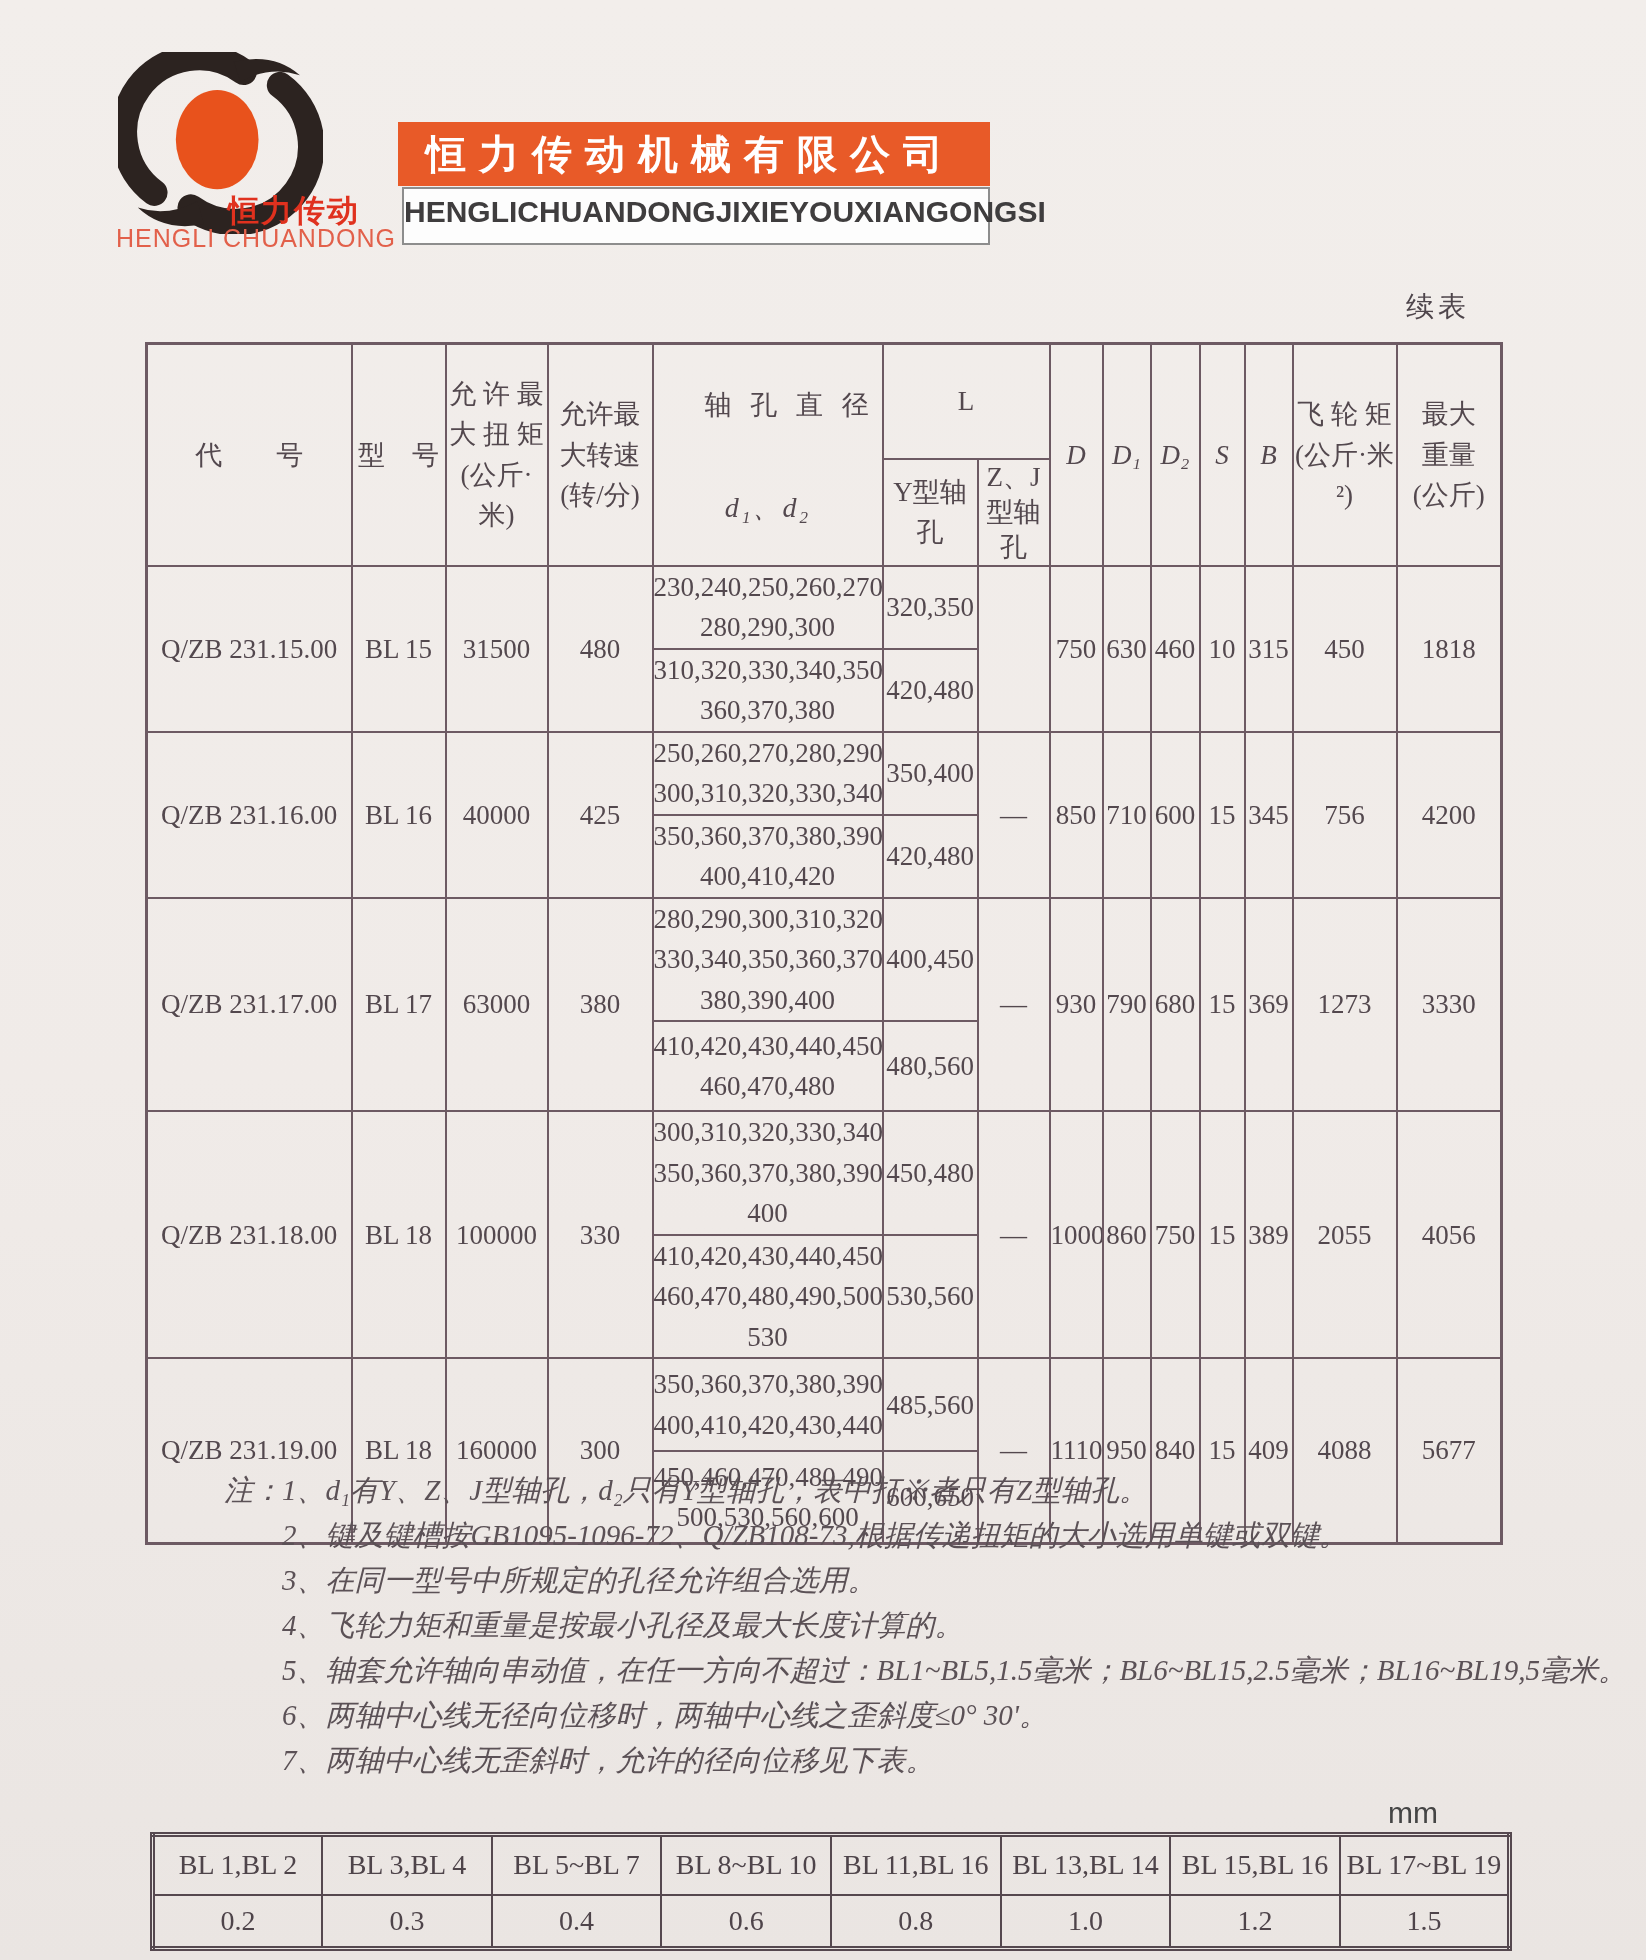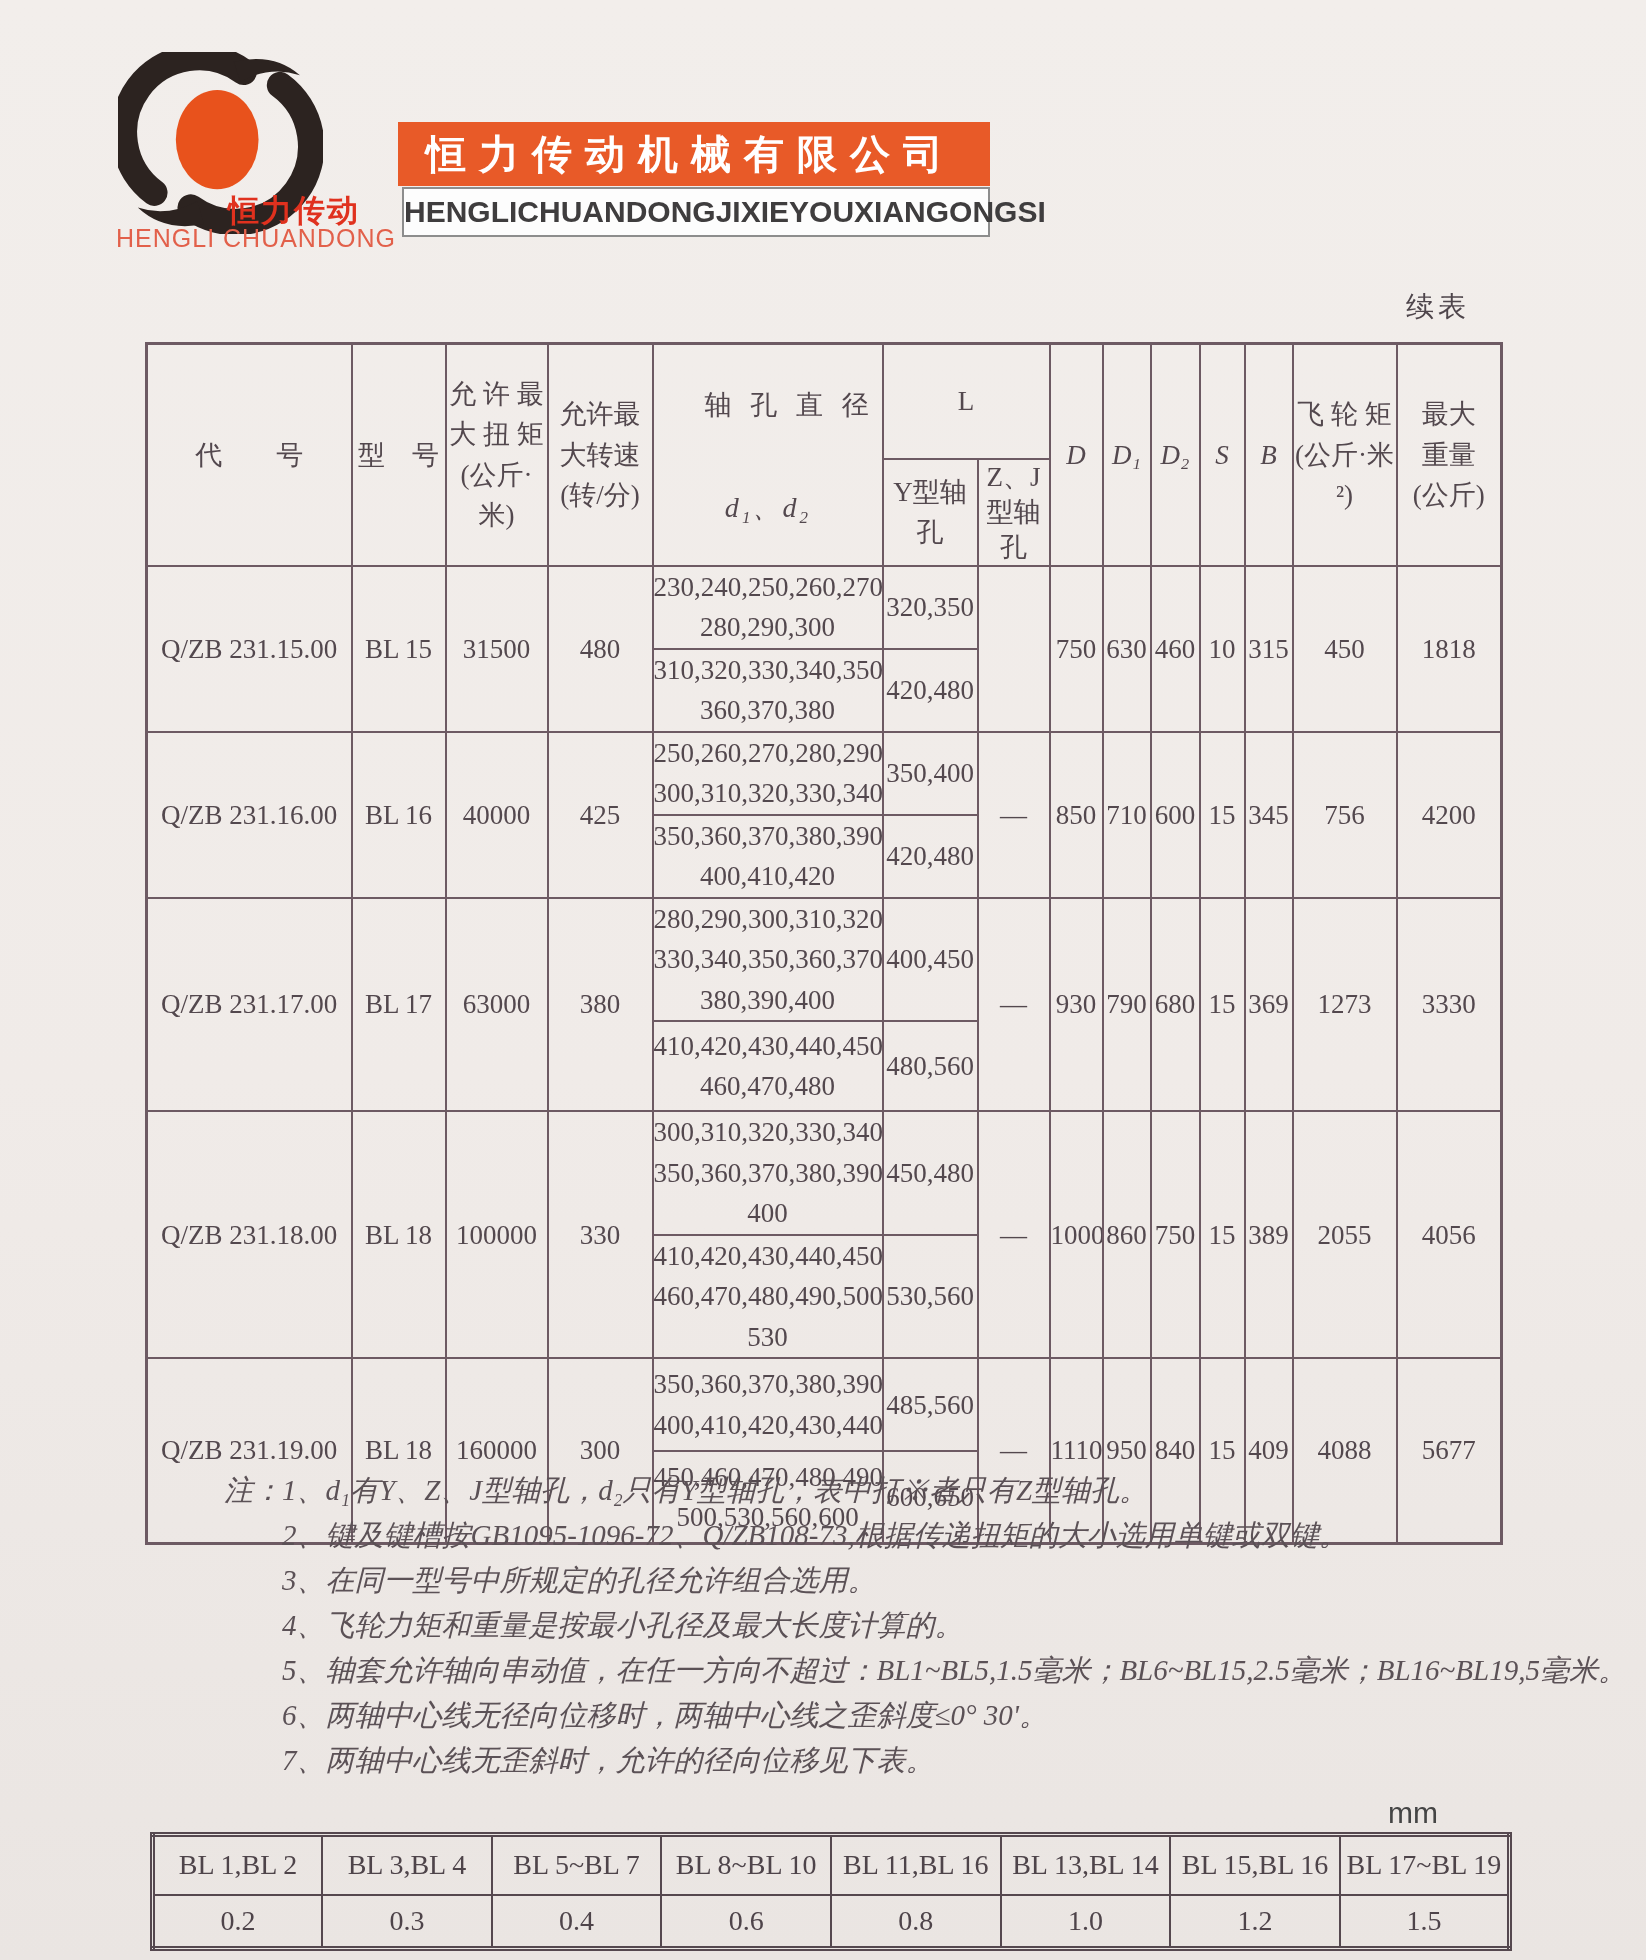--- a/index.html
+++ b/index.html
@@ -13,21 +13,21 @@
   .logo-svg{position:absolute;left:118px;top:52px;width:205px;height:182px;}
   .logo-cn{position:absolute;left:228px;top:190px;font-size:31px;font-weight:bold;color:#e0311e;letter-spacing:2px;font-family:"Liberation Sans","DejaVu Sans",sans-serif;text-align:right;}
   .logo-en{position:absolute;left:116px;top:224px;font-size:25px;color:#e2604a;letter-spacing:1px;font-family:"Liberation Sans","DejaVu Sans",sans-serif;}
   .banner-cn{
     position:absolute;left:398px;top:122px;width:592px;height:64px;
     background:#e85a28;color:#ffffff;font-weight:bold;font-size:40px;
     line-height:64px;letter-spacing:13px;padding-left:28px;box-sizing:border-box;
     font-family:"Liberation Sans","DejaVu Sans",sans-serif;
   }
   .banner-en{
-    position:absolute;left:402px;top:187px;width:588px;height:50px;
+    position:absolute;left:402px;top:187px;width:588px;height:58px;
     background:#fdfdfd;border:2px solid #8d8d8d;box-sizing:border-box;
     color:#3f3d3e;font-weight:bold;font-size:30px;line-height:46px;text-align:center;
     letter-spacing:0px;font-family:"Liberation Sans","DejaVu Sans",sans-serif;
   }
   .continued{position:absolute;left:1406px;top:288px;font-size:28px;color:#4e454b;letter-spacing:4px;}
   
   table.main{
     position:absolute;left:145px;top:342px;width:1355px;
     border-collapse:collapse;table-layout:fixed;
     border:3px solid #6d5a63;

